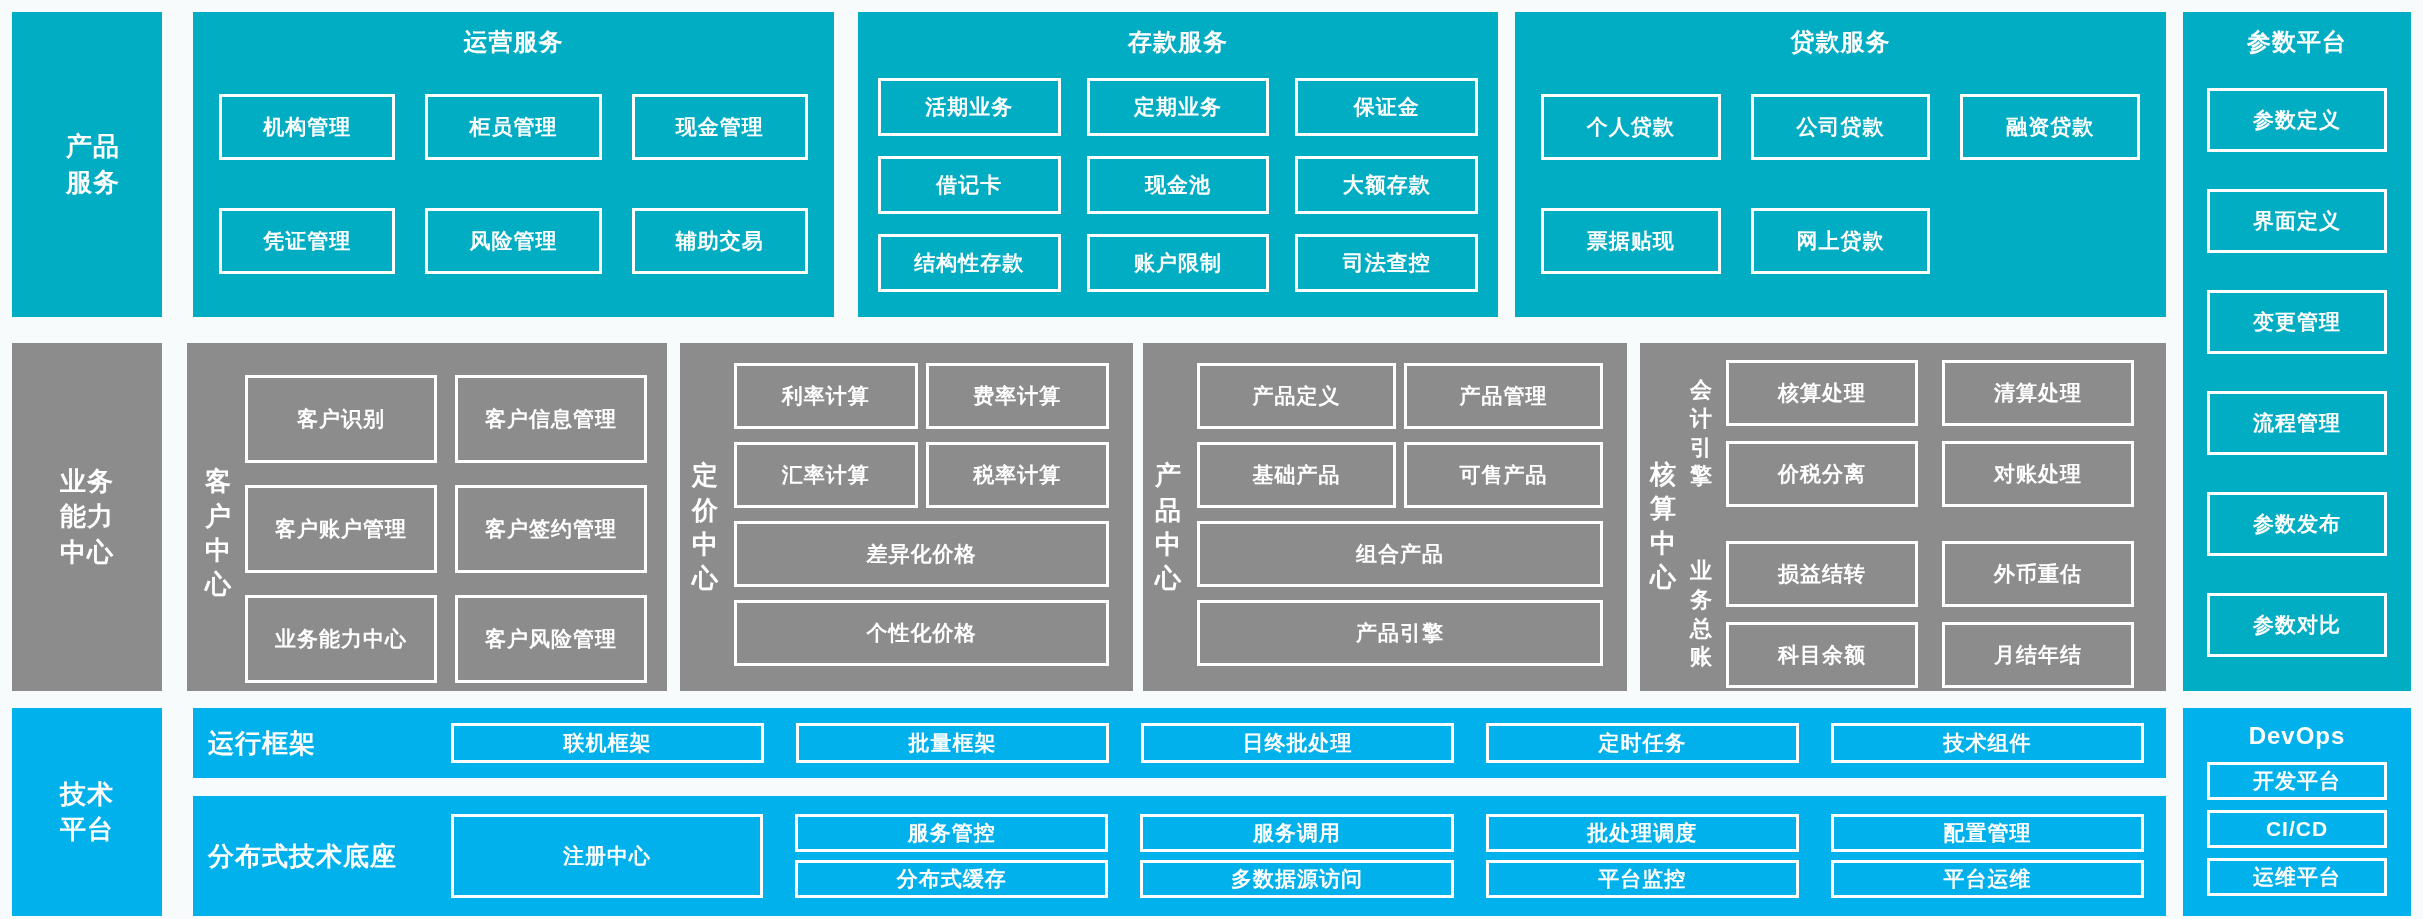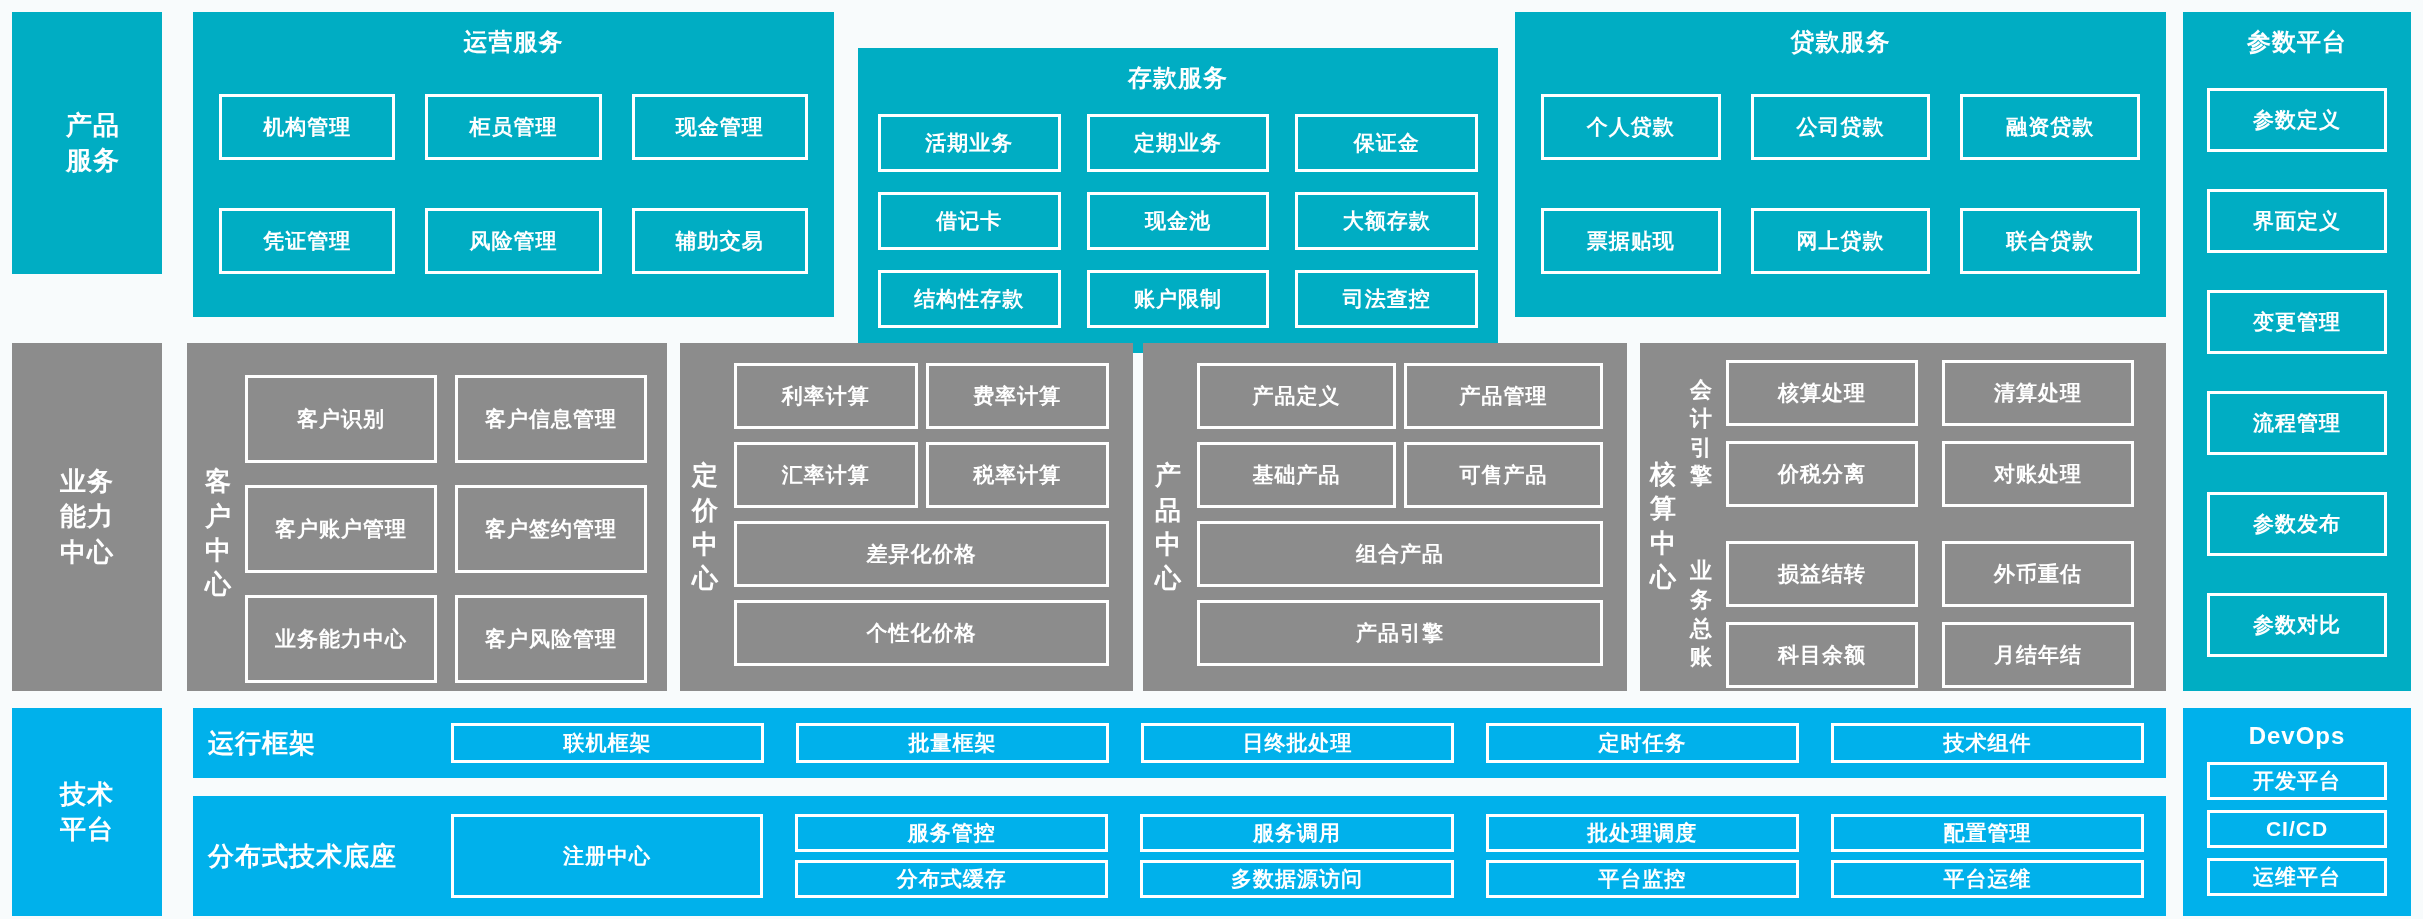--- a/index.html
+++ b/index.html
@@ -45,38 +45,38 @@
   .strip-label{flex:0 0 243px;font-size:26px;letter-spacing:1px;}
   .g-run{flex:1;grid-template-columns:repeat(5,1fr);grid-auto-rows:40px;gap:32px;}
   .registry-box{flex:0 0 312px;height:84px;}
   .g-dist{flex:1;margin-left:32px;grid-template-columns:repeat(4,1fr);grid-auto-rows:38px;gap:8px 32px;}
 </style>
 </head>
 <body style="--teal: #00ADC3; --gray: #8C8C8C; --blue: #00B1EB; --background: #F8FBFC; --box_border: #FFFFFF; --text: #FFFFFF;">
 
 <div class="canvas">
 
-  <div class="sec teal side-label" style="left:12px;top:12px;width:150px;height:262px;padding-left:12px;">
+  <div class="sec teal side-label" style="left:12px;top:12px;width:150px;height:305px;padding-left:12px;">
     <span>产品服务</span>
   </div>
 
   <div class="sec teal" style="left:193px;top:12px;width:641px;height:305px;">
     <div class="sec-title">运营服务</div>
     <div class="grid g-ops">
 
     <div class="box">机构管理</div>
         <div class="box">柜员管理</div>
         <div class="box">现金管理</div>
         <div class="box">凭证管理</div>
         <div class="box">风险管理</div>
         <div class="box">辅助交易</div>
       </div>
   </div>
 
-  <div class="sec teal" style="left:858px;top:12px;width:640px;height:305px;margin-top:36px;">
+  <div class="sec teal" style="left:858px;top:12px;width:640px;height:305px;">
     <div class="sec-title">存款服务</div>
     <div class="grid g-dep">
 
     <div class="box">活期业务</div>
         <div class="box">定期业务</div>
         <div class="box">保证金</div>
         <div class="box">借记卡</div>
         <div class="box">现金池</div>
         <div class="box">大额存款</div>
         <div class="box">结构性存款</div>
@@ -87,21 +87,20 @@
 
   <div class="sec teal" style="left:1515px;top:12px;width:651px;height:305px;">
     <div class="sec-title">贷款服务</div>
     <div class="grid g-ops">
 
     <div class="box">个人贷款</div>
         <div class="box">公司贷款</div>
         <div class="box">融资贷款</div>
         <div class="box">票据贴现</div>
         <div class="box">网上贷款</div>
-        <div class="box">联合贷款</div>
       </div>
   </div>
 
   <div class="sec teal" style="left:2183px;top:12px;width:228px;height:679px;">
     <div class="sec-title">参数平台</div>
     <div class="col-params">
 
     <div class="box">参数定义</div>
         <div class="box">界面定义</div>
         <div class="box">变更管理</div>

